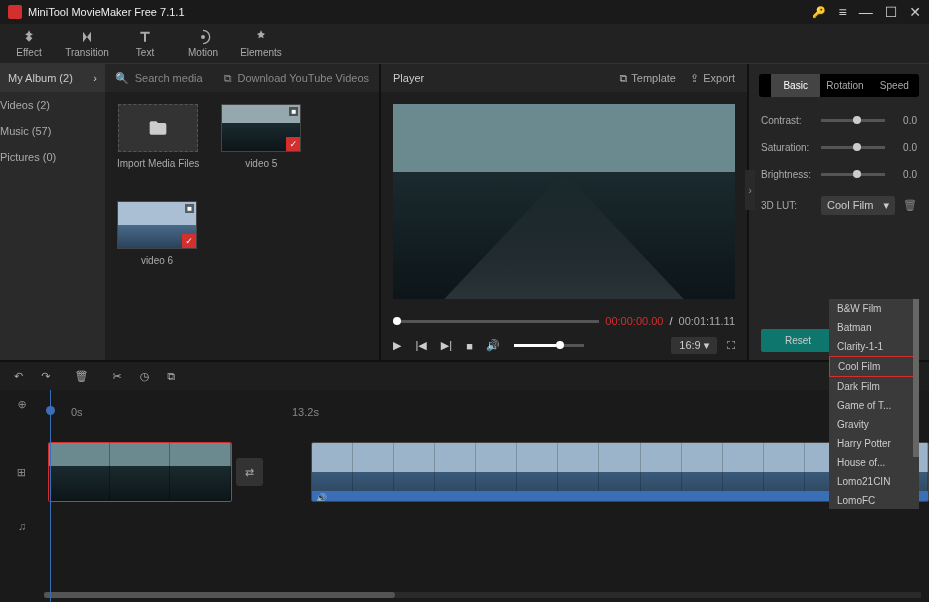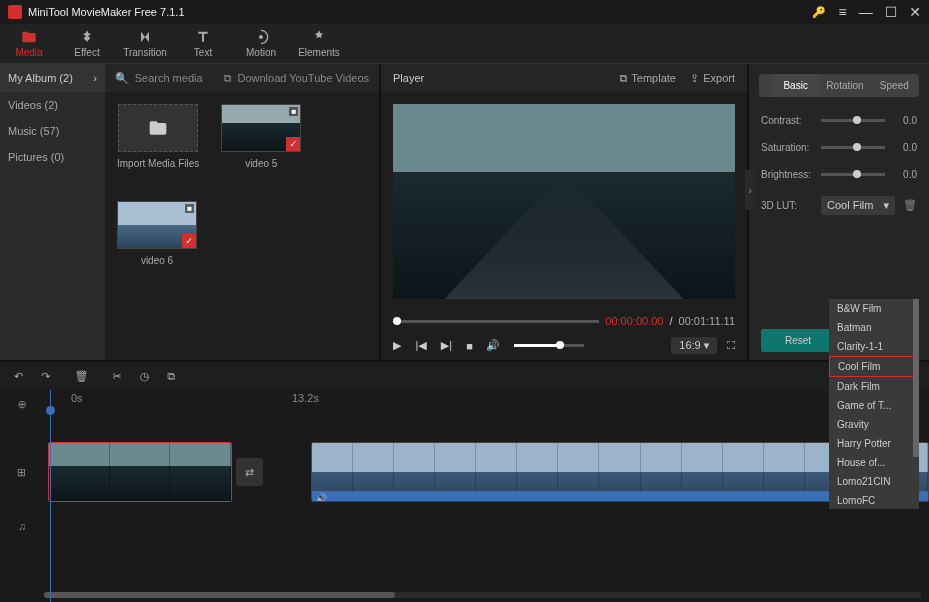--- a/index.html
+++ b/index.html
@@ -12,21 +12,21 @@
 .key-icon { color: #fbc02d; }
 .win-btn { color: #ccc; cursor: pointer; font-size: 14px; }
 .toolbar { height: 40px; background: #222; display: flex; border-bottom: 1px solid #333; }
 .tool-item { width: 58px; display: flex; flex-direction: column; align-items: center; justify-content: center; gap: 2px; cursor: pointer; color: #aaa; }
 .tool-item.active { color: #d32f2f; }
 .tool-item svg { width: 16px; height: 16px; }
 .tool-label { font-size: 10px; }
 .main { display: flex; height: 296px; }
 .sidebar { width: 105px; background: #2a2a2a; }
 .sidebar-head { height: 28px; display: flex; align-items: center; padding: 0 8px; background: #333; justify-content: space-between; }
-.sidebar-item { height: 26px; display: flex; align-items: center; padding: 0 8px; cursor: pointer; color: #aaa; }
+.sidebar-item { height: 26px; display: flex; align-items: center; padding: 0 0; cursor: pointer; color: #aaa; }
 .media-browser { flex: 1; background: #1e1e1e; display: flex; flex-direction: column; }
 .browser-head { height: 28px; display: flex; align-items: center; padding: 0 10px; justify-content: space-between; color: #888; background: #252525; }
 .search-area { display: flex; align-items: center; gap: 6px; }
 .media-grid { padding: 12px; display: flex; flex-wrap: wrap; gap: 22px; align-content: flex-start; }
 .media-item { display: flex; flex-direction: column; align-items: center; gap: 6px; }
 .thumb { width: 80px; height: 48px; background: #333; border: 1px dashed #555; display: flex; align-items: center; justify-content: center; position: relative; }
 .thumb.filled { border: 1px solid #444; background-size: cover; }
 .thumb-check { position: absolute; bottom: 0; right: 0; width: 14px; height: 14px; background: #d32f2f; color: #fff; display: flex; align-items: center; justify-content: center; font-size: 9px; }
 .thumb-vid { position: absolute; top: 2px; right: 2px; font-size: 8px; color: #fff; background: rgba(0,0,0,0.5); padding: 0 2px; }
 .media-label { font-size: 10px; color: #aaa; }
@@ -43,21 +43,21 @@
 .tdur { color: #aaa; }
 .controls { display: flex; align-items: center; padding: 6px 12px; gap: 14px; }
 .ctrl-btn { color: #ccc; cursor: pointer; }
 .vol-slider { width: 70px; height: 3px; background: #555; position: relative; }
 .vol-slider::before { content:''; position: absolute; left: 0; width: 60%; height: 100%; background: #fff; }
 .vol-slider::after { content:''; position: absolute; left: 60%; top: -3px; width: 8px; height: 8px; background: #fff; border-radius: 50%; }
 .ctrl-right { margin-left: auto; display: flex; gap: 10px; align-items: center; }
 .aspect-sel { background: #333; padding: 2px 8px; border-radius: 2px; }
 .props { width: 180px; background: #252525; display: flex; flex-direction: column; position: relative; }
 .props-head { height: 28px; display: flex; align-items: center; padding: 0 12px; background: #2a2a2a; }
-.prop-tabs { display: flex; margin: 10px; background: #404040; border-radius: 3px; overflow: hidden; padding-left: 12px; }
+.prop-tabs { display: flex; margin: 10px; background: #000000; border-radius: 3px; overflow: hidden; padding-left: 12px; }
 .prop-tab { flex: 1; text-align: center; padding: 6px 0; cursor: pointer; color: #aaa; font-size: 10px; }
 .prop-tab.active { background: #444; color: #fff; }
 .prop-row { display: flex; align-items: center; padding: 8px 12px; gap: 8px; }
 .prop-label { width: 52px; color: #aaa; font-size: 10px; }
 .prop-slider { flex: 1; height: 3px; background: #555; position: relative; }
 .prop-slider::before { content:''; position: absolute; left: 50%; top: -3px; width: 8px; height: 8px; background: #ccc; border-radius: 50%; }
 .prop-val { width: 24px; text-align: right; color: #aaa; font-size: 10px; }
 .lut-sel { flex: 1; background: #3a3a3a; padding: 3px 6px; display: flex; justify-content: space-between; border-radius: 2px; }
 .trash { color: #888; cursor: pointer; }
 .prop-buttons { display: flex; gap: 8px; padding: 8px 12px; }
@@ -67,21 +67,21 @@
 .lut-opt { padding: 4px 8px; font-size: 10px; color: #ccc; cursor: pointer; }
 .lut-opt.selected { border: 1.5px solid #d32f2f; }
 .timeline-tools { height: 30px; background: #1e1e1e; border-top: 2px solid #111; display: flex; align-items: center; padding: 0 14px; gap: 24px; }
 .tt-grp { display: flex; gap: 18px; }
 .tt-btn { color: #aaa; cursor: pointer; }
 .tt-right { margin-left: auto; display: flex; gap: 14px; align-items: center; }
 .timeline { background: #1a1a1a; height: 212px; position: relative; }
 .tl-head-row { height: 28px; display: flex; }
 .tl-icon-col { width: 44px; display: flex; align-items: center; justify-content: center; color: #888; }
 .tl-ruler { flex: 1; position: relative; color: #888; font-size: 10px; }
-.tl-tick { position: absolute; top: 2px; padding-left: 23px; }
+.tl-tick { position: absolute; top: 16px; padding-left: 23px; }
 .playhead { position: absolute; left: 50px; top: 0; bottom: 0; width: 1px; background: #3a6fb7; z-index: 5; }
 .playhead::before { content:''; position: absolute; top: 16px; left: -4px; width: 9px; height: 9px; background: #3a6fb7; border-radius: 50%; }
 .tl-track { height: 68px; display: flex; align-items: center; }
 .clip { height: 60px; border-radius: 2px; display: flex; align-items: stretch; overflow: hidden; }
 .clip1 { margin-left: 6px; width: 190px; border: 1.5px solid #d32f2f; }
 .clip2 { margin-left: 44px; width: 640px; border: 1px solid #444; position: relative; }
 .clip-seg { flex: 1; background: linear-gradient(#6b8a8f 0%, #6b8a8f 40%, #1a2a2e 40%, #0d1518 100%); border-right: 1px solid rgba(0,0,0,0.3); }
 .clip-seg2 { flex: 1; background: linear-gradient(#9bb4c9 0%, #9bb4c9 50%, #3a5a7a 50%, #2a4259 100%); border-right: 1px solid rgba(0,0,0,0.2); }
 .clip-aud { position: absolute; bottom: 0; left: 0; right: 0; height: 10px; background: #3a6fb7; }
 .swap-btn { width: 28px; height: 28px; margin: 0 4px; background: #333; border-radius: 3px; display: flex; align-items: center; justify-content: center; color: #aaa; cursor: pointer; }
@@ -101,26 +101,20 @@
   <div class="titlebar-right">
     <span class="key-icon">🔑</span>
     <span class="win-btn">≡</span>
     <span class="win-btn">—</span>
     <span class="win-btn">☐</span>
     <span class="win-btn">✕</span>
   </div>
 </div>
 
 <div class="toolbar">
-  <div class="tool-item active">
-    <svg viewBox="0 0 24 24">
-        <path d="M10 4H4c-1.1 0-2 .9-2 2v12c0 1.1.9 2 2 2h16c1.1 0 2-.9 2-2V8c0-1.1-.9-2-2-2h-8l-2-2z"></path>
-      </svg>
-    <span class="tool-label">Media</span>
-  </div>
   <div class="tool-item">
     <svg viewBox="0 0 24 24">
         <path d="M7 14l5-5 5 5-5 5-5-5zm5-12l2 4 4 2-4 2-2 4-2-4-4-2 4-2 2-4z"></path>
       </svg>
     <span class="tool-label">Effect</span>
   </div>
   <div class="tool-item">
     <svg viewBox="0 0 24 24">
         <path d="M6 4l6 8-6 8V4zm12 0v16l-6-8 6-8z"></path>
       </svg>

